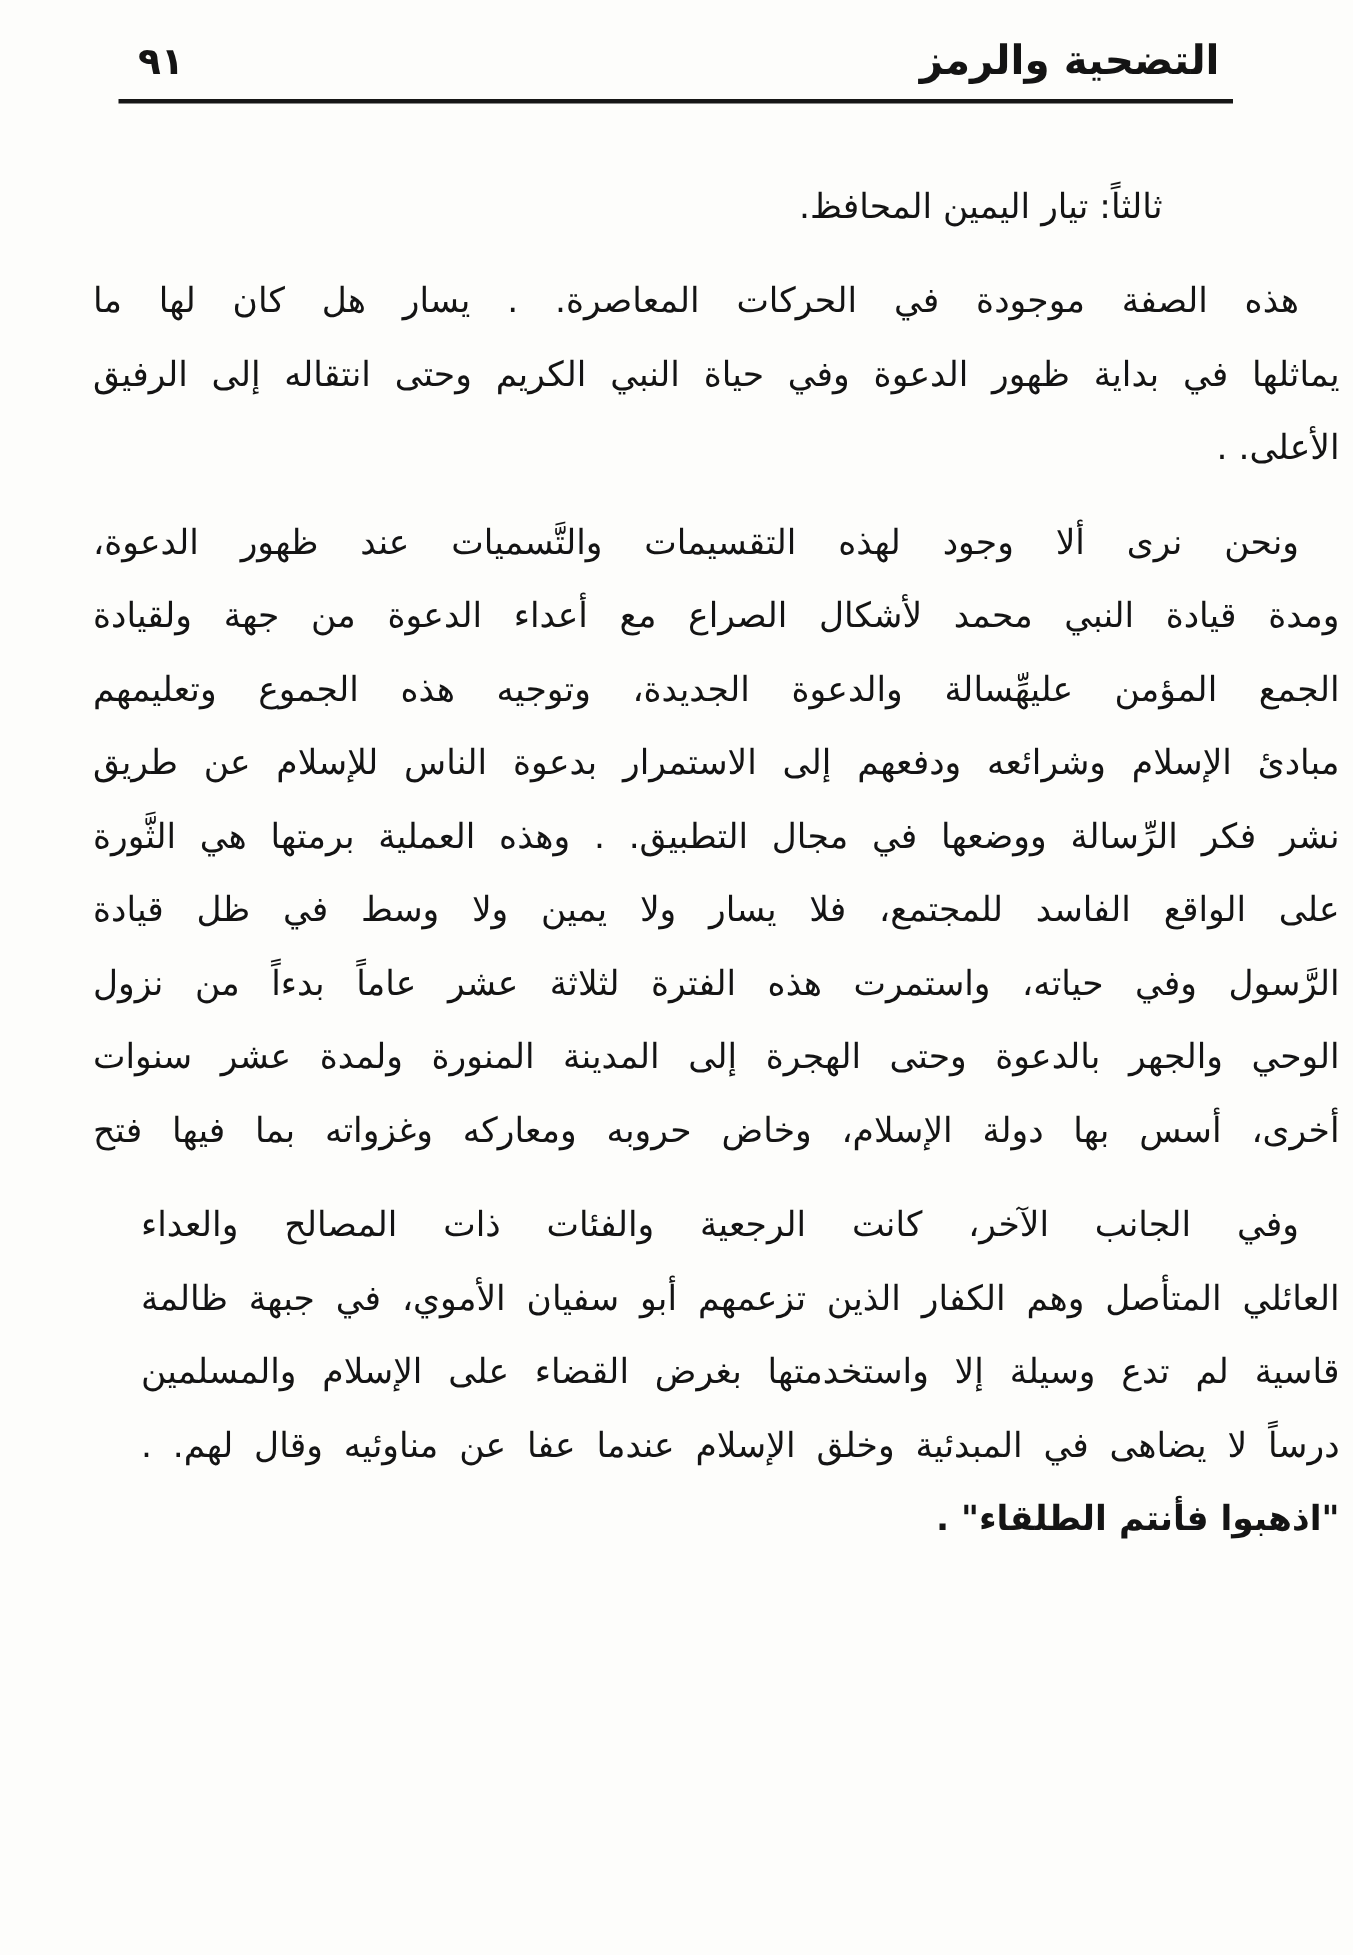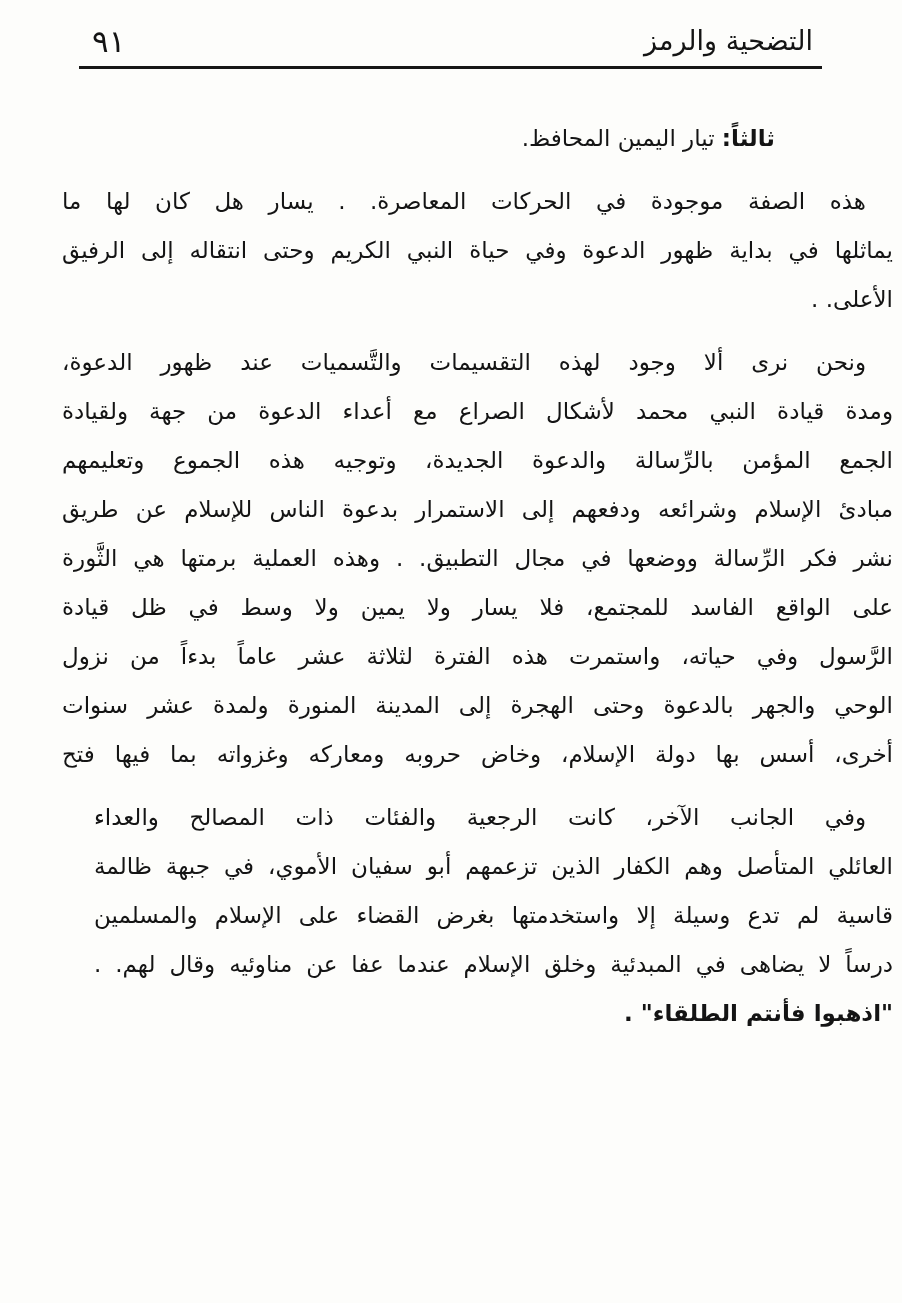--- a/index.html
+++ b/index.html
@@ -21,28 +21,28 @@
   
   .running-head {
     display: flex;
     flex-direction: row;
     justify-content: space-between;
     align-items: flex-end;
     padding: 24px 9px 0 78px; 
   }
   .book-title {
     font-size: 27px;
-    font-weight: normal;
+    font-weight: bold;
     letter-spacing: 0.5px;
     margin-right: 80px; 
     line-height: 34px;
   }
   .page-number {
-    font-size: 31px;
-    font-weight: normal;
+    font-size: 25px;
+    font-weight: bold;
     line-height: 34px;
     margin-left: 14px;
   }
   .head-rule {
     margin: 8px 80px 0 0; 
     margin-left: 79px;
     height: 3px;
     background: #161616;
     border: 0;
   }
@@ -51,21 +51,21 @@
     padding: 44px 9px 0 62px; 
     font-size: 23px;
     line-height: 49px;
   }
   .section-heading {
     line-height: 50px;
     margin: 0 118px 14px 0; 
     white-space: nowrap;
   }
   .section-heading .lead {
-    font-weight: bold;
+    font-weight: normal;
   }
   .para {
     margin: 0 0 14px 0;
   }
   .para:last-child {
     margin-bottom: 0;
     margin-left: 32px;
   }
   .line {
     text-align: justify;
@@ -104,21 +104,21 @@
 
     <div class="para">
       <div class="line first">هذه الصفة موجودة في الحركات المعاصرة. . يسار هل كان لها ما</div>
       <div class="line">يماثلها في بداية ظهور الدعوة وفي حياة النبي الكريم وحتى انتقاله إلى الرفيق</div>
       <div class="line last">الأعلى. .</div>
     </div>
 
     <div class="para">
       <div class="line first">ونحن نرى ألا وجود لهذه التقسيمات والتَّسميات عند ظهور الدعوة،</div>
       <div class="line">ومدة قيادة النبي محمد لأشكال الصراع مع أعداء الدعوة من جهة ولقيادة</div>
-      <div class="line">الجمع المؤمن بالرِّسالة والدعوة الجديدة، وتوجيه هذه الجموع وتعليمهم</div>
+      <div class="line">الجمع المؤمن عليهِّسالة والدعوة الجديدة، وتوجيه هذه الجموع وتعليمهم</div>
       <div class="line">مبادئ الإسلام وشرائعه ودفعهم إلى الاستمرار بدعوة الناس للإسلام عن طريق</div>
       <div class="line">نشر فكر الرِّسالة ووضعها في مجال التطبيق. . وهذه العملية برمتها هي الثَّورة</div>
       <div class="line">على الواقع الفاسد للمجتمع، فلا يسار ولا يمين ولا وسط في ظل قيادة</div>
       <div class="line">الرَّسول وفي حياته، واستمرت هذه الفترة لثلاثة عشر عاماً بدءاً من نزول</div>
       <div class="line">الوحي والجهر بالدعوة وحتى الهجرة إلى المدينة المنورة ولمدة عشر سنوات</div>
       <div class="line">أخرى، أسس بها دولة الإسلام، وخاض حروبه ومعاركه وغزواته بما فيها فتح</div>
     </div>
 
     <div class="para">
       <div class="line first">وفي الجانب الآخر، كانت الرجعية والفئات ذات المصالح والعداء</div>

